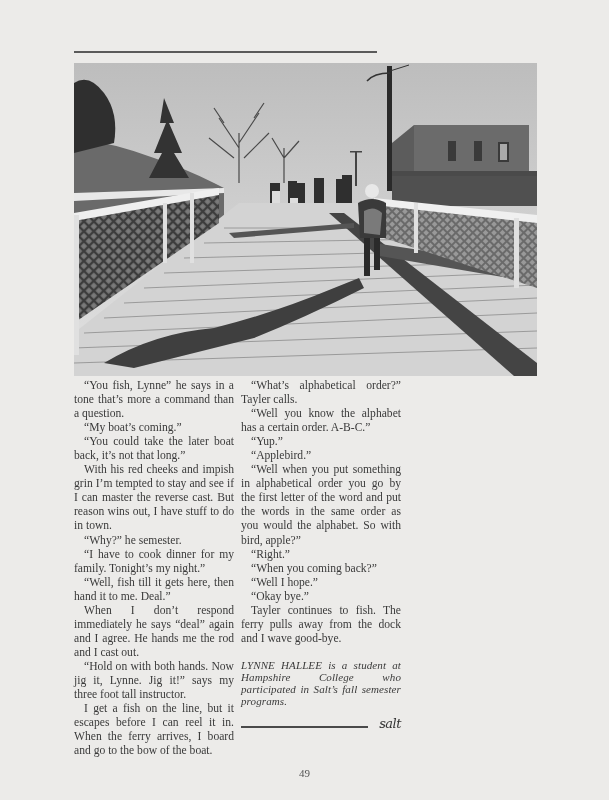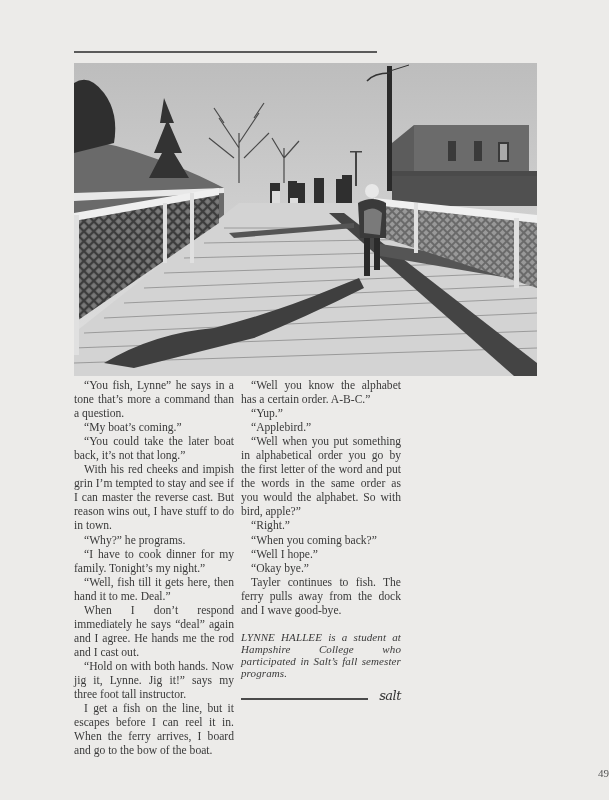--- a/index.html
+++ b/index.html
@@ -40,21 +40,21 @@
     display: flex; align-items: flex-end; margin-top: 8px;
     height: 16px;
   }
   .sig-line { flex: 1; height: 1.5px; background: #4a4a4a; margin-bottom: 3px; }
   .sig-text {
     font-family: "DejaVu Serif", serif; font-style: italic;
     font-size: 13px; color: #333; padding-left: 1px; letter-spacing: -0.5px; margin-left: 10px;
   }
   .page-number {
     position: absolute; left: 0; width: 609px; top: 767px;
-    text-align: right; font-size: 11px; color: #555;
+    text-align: center; font-size: 11px; color: #555;
   }
 </style>
 </head>
 <body>
 
 <div class="top-rule"></div>
 
 <div class="photo">
   <svg width="463" height="313" viewBox="0 0 463 313" xmlns="http://www.w3.org/2000/svg">
     <defs>
@@ -144,29 +144,30 @@
     <rect x="290" y="175" width="6" height="38" fill="#2a2a2a"></rect>
     <rect x="300" y="175" width="6" height="32" fill="#2a2a2a"></rect>
   </svg>
 </div>
 
 <div class="col col-left">
   <p>“You fish, Lynne” he says in a tone that’s more a command than a question.</p>
   <p>“My boat’s coming.”</p>
   <p>“You could take the later boat back, it’s not that long.”</p>
   <p>With his red cheeks and impish grin I’m tempted to stay and see if I can master the reverse cast. But reason wins out, I have stuff to do in town.</p>
-  <p>“Why?” he programs.</p>
+  <p>“Why?” he semester.</p>
   <p>“I have to cook dinner for my family. Tonight’s my night.”</p>
   <p>“Well, fish till it gets here, then hand it to me. Deal.”</p>
   <p>When I don’t respond immediately he says “deal” again and I agree. He hands me the rod and I cast out.</p>
   <p>“Hold on with both hands. Now jig it, Lynne. Jig it!” says my three foot tall instructor.</p>
   <p>I get a fish on the line, but it escapes before I can reel it in. When the ferry arrives, I board and go to the bow of the boat.</p>
 </div>
 
 <div class="col col-right">
+  <p>“What’s alphabetical order?” Tayler calls.</p>
   <p>“Well you know the alphabet has a certain order. A-B-C.”</p>
   <p>“Yup.”</p>
   <p>“Applebird.”</p>
   <p>“Well when you put something in alphabetical order you go by the first letter of the word and put the words in the same order as you would the alphabet. So with bird, apple?”</p>
   <p>“Right.”</p>
   <p>“When you coming back?”</p>
   <p>“Well I hope.”</p>
   <p>“Okay bye.”</p>
   <p>Tayler continues to fish. The ferry pulls away from the dock and I wave good-bye.</p>
   <p class="bio">LYNNE HALLEE is a student at Hampshire College who participated in Salt’s fall semester programs.</p>

